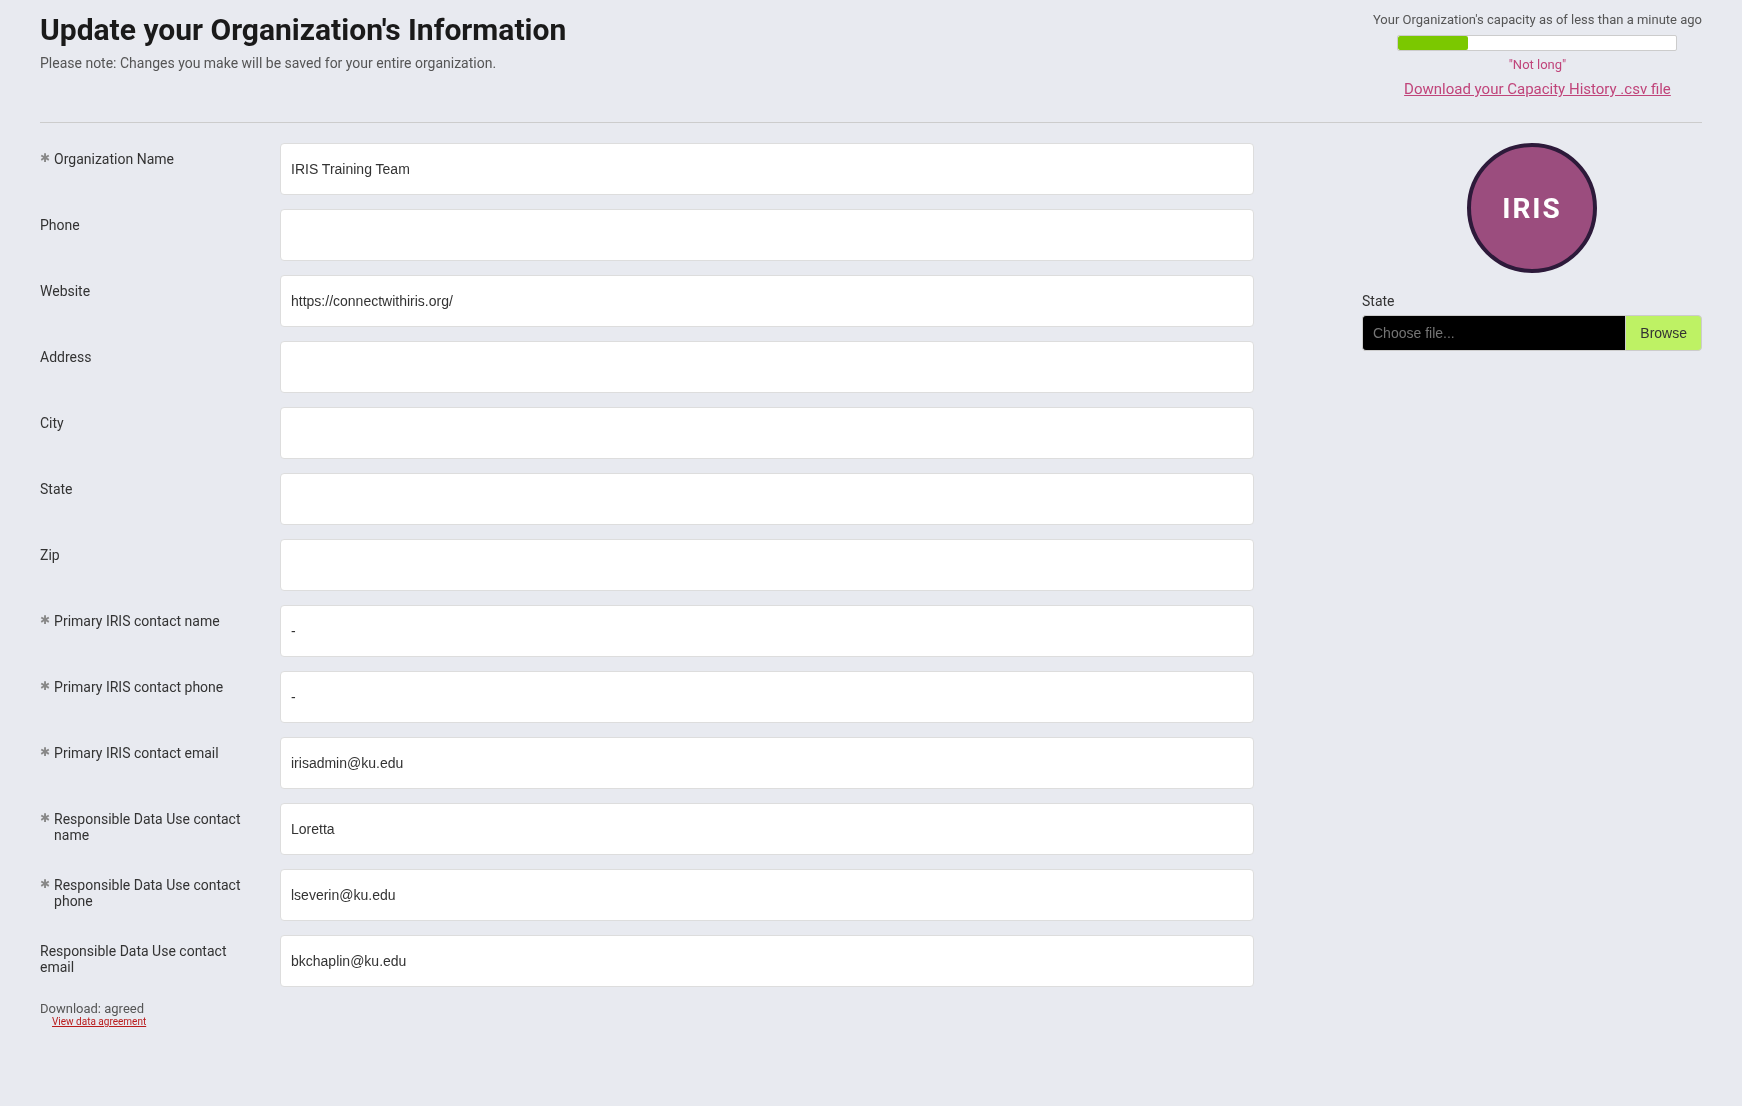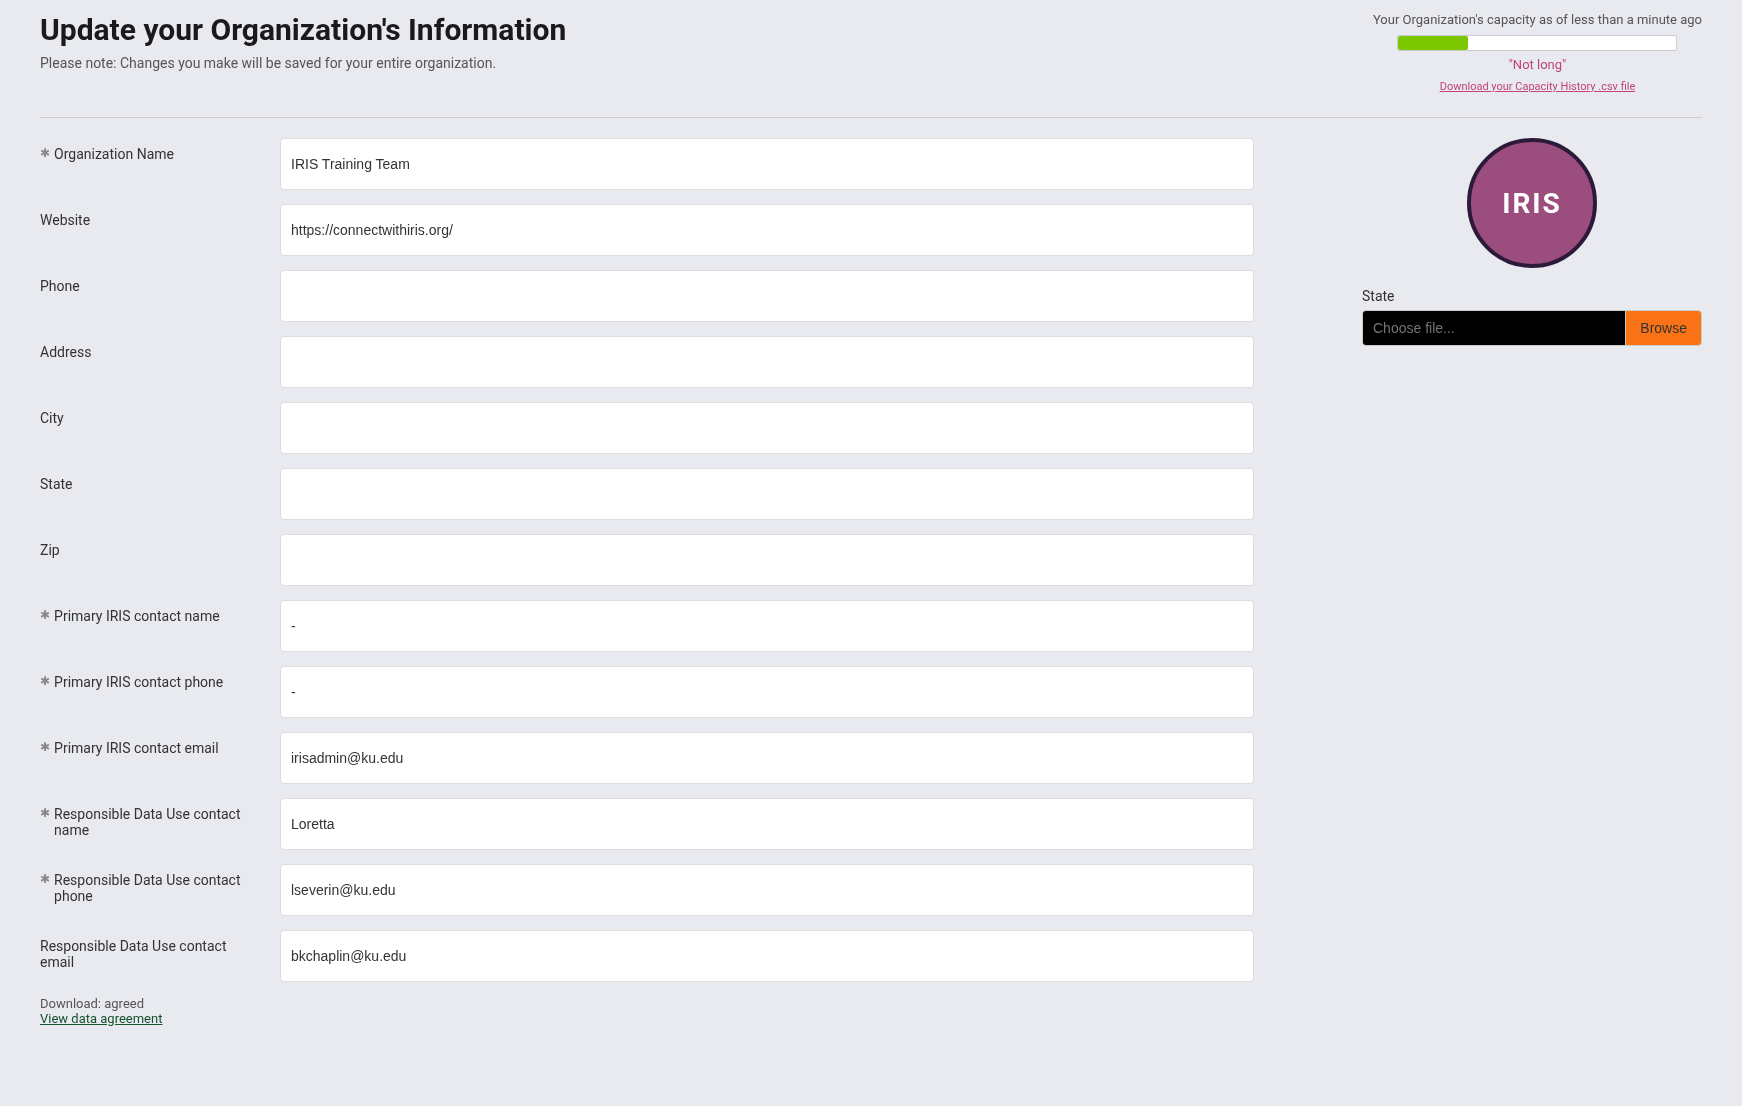--- a/index.html
+++ b/index.html
@@ -53,21 +53,21 @@
       height: 100%;
       background: #7bc800;
       border-radius: 2px;
     }
     .capacity-value {
       font-size: 13px;
       color: #c0447a;
       margin-bottom: 8px;
     }
     .capacity-download {
-      font-size: 11px;
+      font-size: 15px;
       color: #c0447a;
       text-decoration: underline;
       cursor: pointer;
     }
     .divider {
       border: none;
       border-top: 1px solid #ccc;
       margin: 8px 0 20px 0;
     }
     .main-content {
@@ -152,39 +152,40 @@
       border-radius: 4px 0 0 4px;
       padding: 0 10px;
       font-size: 14px;
       background: #000000;
       color: #888;
       outline: none;
     }
     .browse-btn {
       height: 36px;
       padding: 0 14px;
-      background: #f97316;
+      background: #bef264;
       border: 1px solid #ccc;
       border-radius: 0 4px 4px 0;
       font-size: 14px;
       color: #333;
       cursor: pointer;
     }
     .agreement-section {
       margin-top: 4px;
     }
     .agreement-text {
       font-size: 13px;
       color: #555;
     }
     .agreement-link {
-      font-size: 13px;
-      color: #14532d;
+      font-size: 10px;
+      color: #b91c1c;
       cursor: pointer;
       text-decoration: underline;
+      margin-left: 12px;
     }
   </style>
 </head>
 <body>
 
 <div class="page-wrapper">
   <div class="header-section">
     <div class="title-area">
       <h1>Update your Organization's Information</h1>
       <p>Please note: Changes you make will be saved for your entire organization.</p>
@@ -202,26 +203,26 @@
   <hr class="divider">
 
   <div class="main-content">
     <div class="form-section" id="form-container">
 
     <div class="form-row">
           <div class="form-label"><span class="required-star">✱</span>Organization Name</div>
           <input class="form-input" type="text" placeholder="" value="IRIS Training Team" style="">
         </div>
         <div class="form-row">
+          <div class="form-label">Phone</div>
+          <input class="form-input" type="text" placeholder="" style="">
+        </div>
+        <div class="form-row">
           <div class="form-label">Website</div>
           <input class="form-input" type="text" placeholder="" value="https://connectwithiris.org/" style="">
-        </div>
-        <div class="form-row">
-          <div class="form-label">Phone</div>
-          <input class="form-input" type="text" placeholder="" style="">
         </div>
         <div class="form-row">
           <div class="form-label">Address</div>
           <input class="form-input" type="text" placeholder="" style="">
         </div>
         <div class="form-row">
           <div class="form-label">City</div>
           <input class="form-input" type="text" placeholder="" style="">
         </div>
         <div class="form-row">

